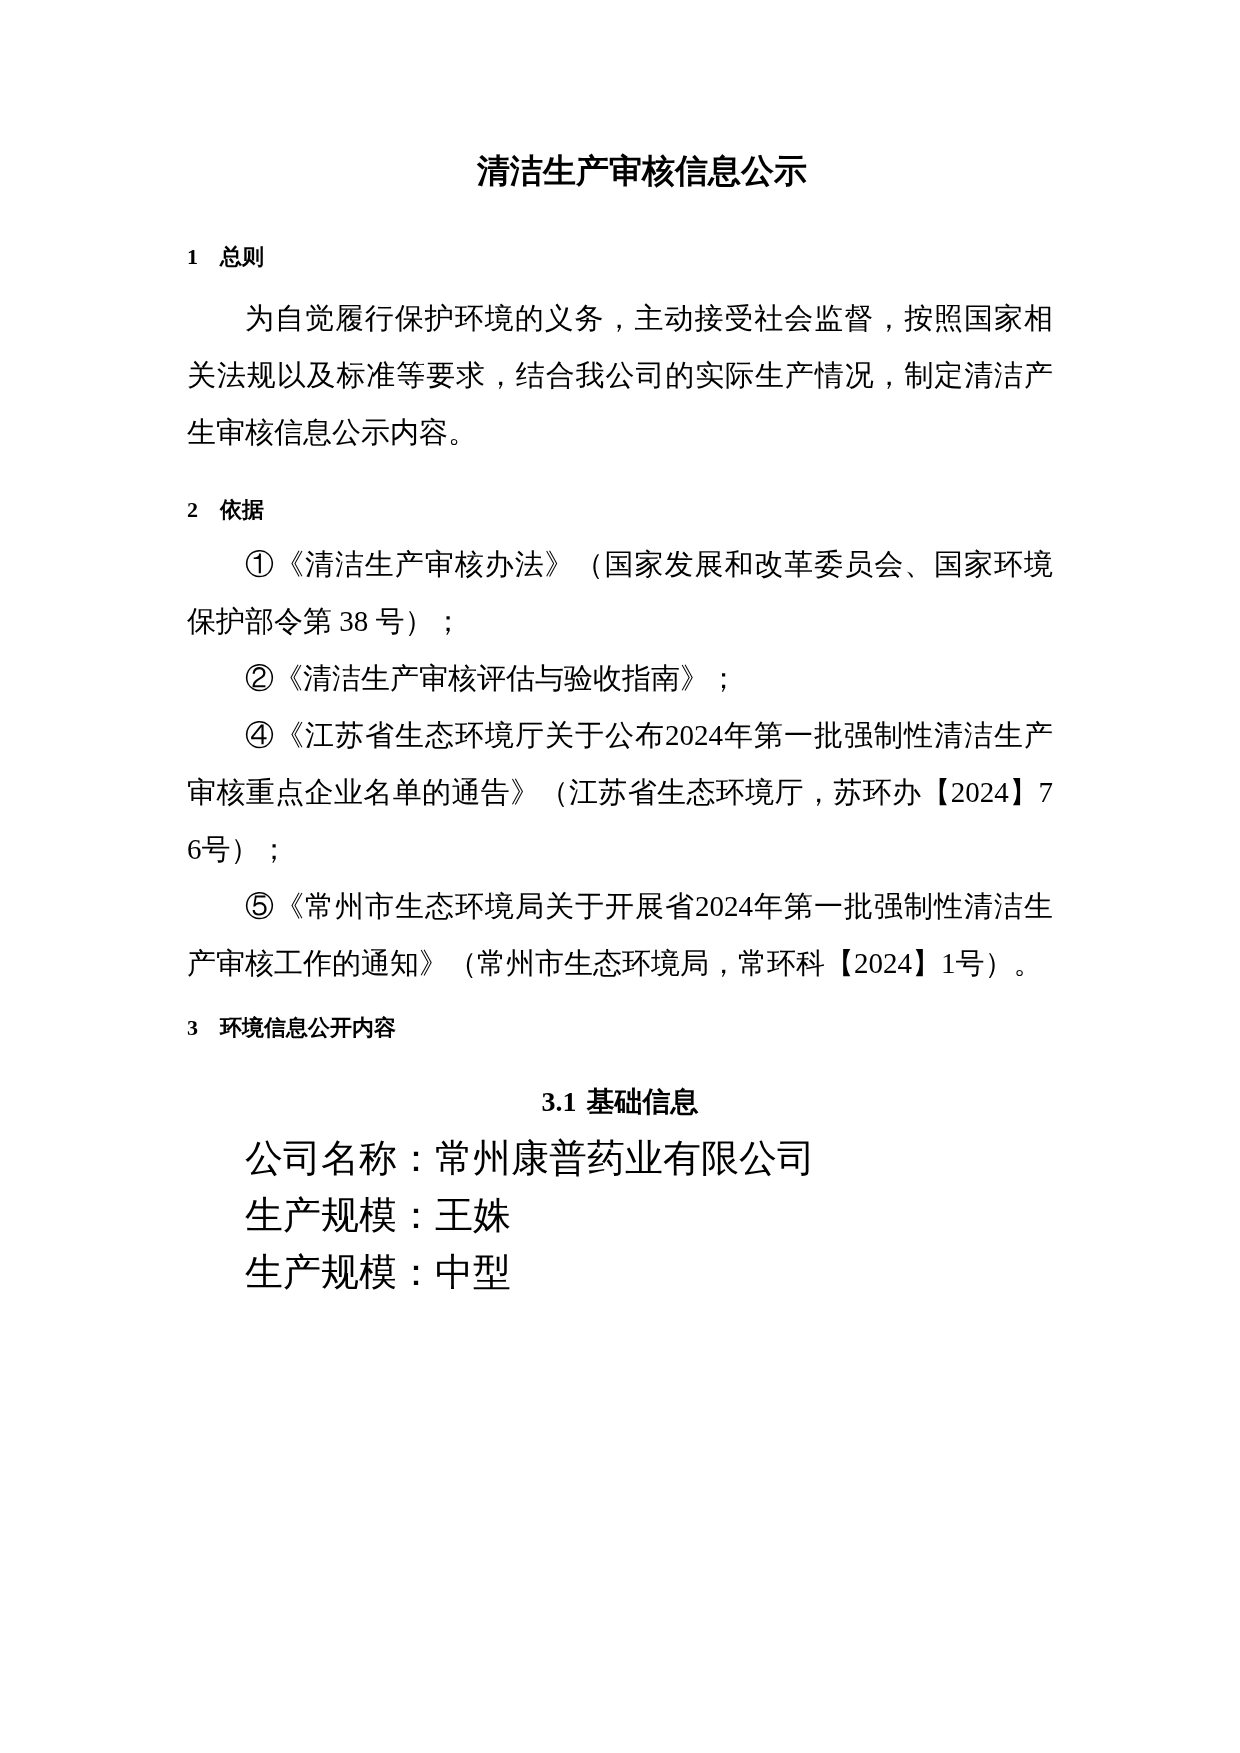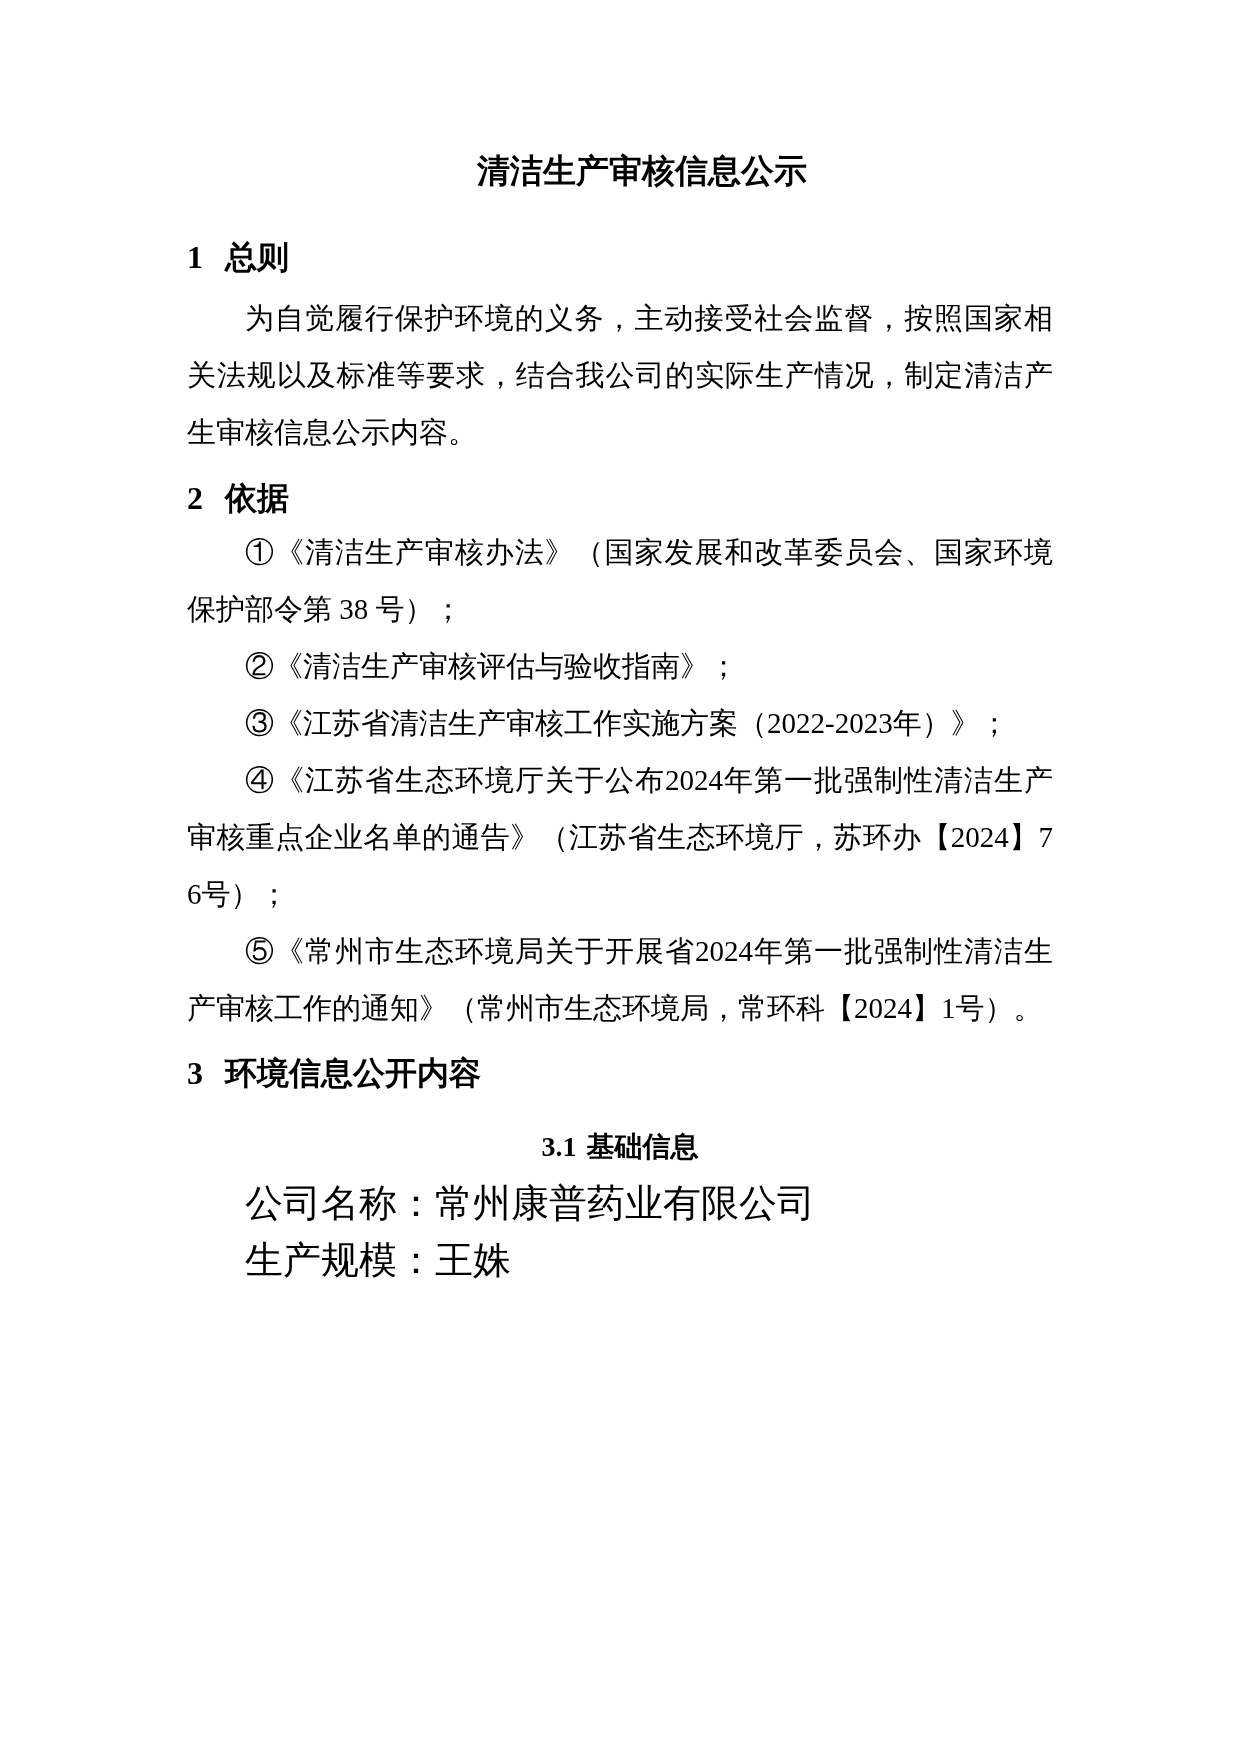--- a/index.html
+++ b/index.html
@@ -20,42 +20,42 @@
   }
   .doc-title {
     font-size: 33px;
     font-weight: 700;
     line-height: 42px;
     text-align: center;
     text-indent: 44px;
     white-space: nowrap;
   }
   .sec-heading {
-    font-size: 32px;
+    font-size: 22px;
     font-weight: 700;
     line-height: 34px;
     white-space: nowrap;
   }
   .sec-heading .num {
     display: inline-block;
     margin-right: 22px;
   }
   .sec-heading-sub {
     font-size: 28px;
     font-weight: 700;
     line-height: 32px;
     white-space: nowrap;
     text-align: center;
   }
   .sec-heading-sub .num {
     display: inline-block;
     margin-right: 10px;
   }
   .mt-s1   { margin-top: 48px; }
-  .mt-s2   { margin-top: 20px; }
+  .mt-s2   { margin-top: 32px; }
   .mt-s3   { margin-top: 19px; }
   .mt-s31  { margin-top: 41px; }
   p.body-para {
     margin: 0;
     font-size: 29px;
     line-height: 57px;
     text-align: justify;
     text-indent: 58px;
     word-break: break-all;
   }
@@ -85,21 +85,20 @@
 
   <p class="body-para para-first">为自觉履行保护环境的义务，主动接受社会监督，按照国家相关法规以及标准等要求，结合我公司的实际生产情况，制定清洁产生审核信息公示内容。</p>
 
   <div class="sec-heading mt-s2">
     <span class="num">2</span><span>依据</span>
   </div>
 
   <div class="basis-list">
     <p class="body-para">①《清洁生产审核办法》（国家发展和改革委员会、国家环境保护部令第 38 号）；</p>
     <p class="body-para">②《清洁生产审核评估与验收指南》；</p>
-    <p class="body-para">③《江苏省清洁生产审核工作实施方案（2022-2023年）》；</p>
     <p class="body-para">④《江苏省生态环境厅关于公布2024年第一批强制性清洁生产审核重点企业名单的通告》（江苏省生态环境厅，苏环办【2024】76号）；</p>
     <p class="body-para">⑤《常州市生态环境局关于开展省2024年第一批强制性清洁生产审核工作的通知》（常州市生态环境局，常环科【2024】1号）。</p>
   </div>
 
   <div class="sec-heading mt-s3">
     <span class="num">3</span><span>环境信息公开内容</span>
   </div>
 
   <div class="sec-heading-sub mt-s31">
     <span class="num">3.1</span><span>基础信息</span>

